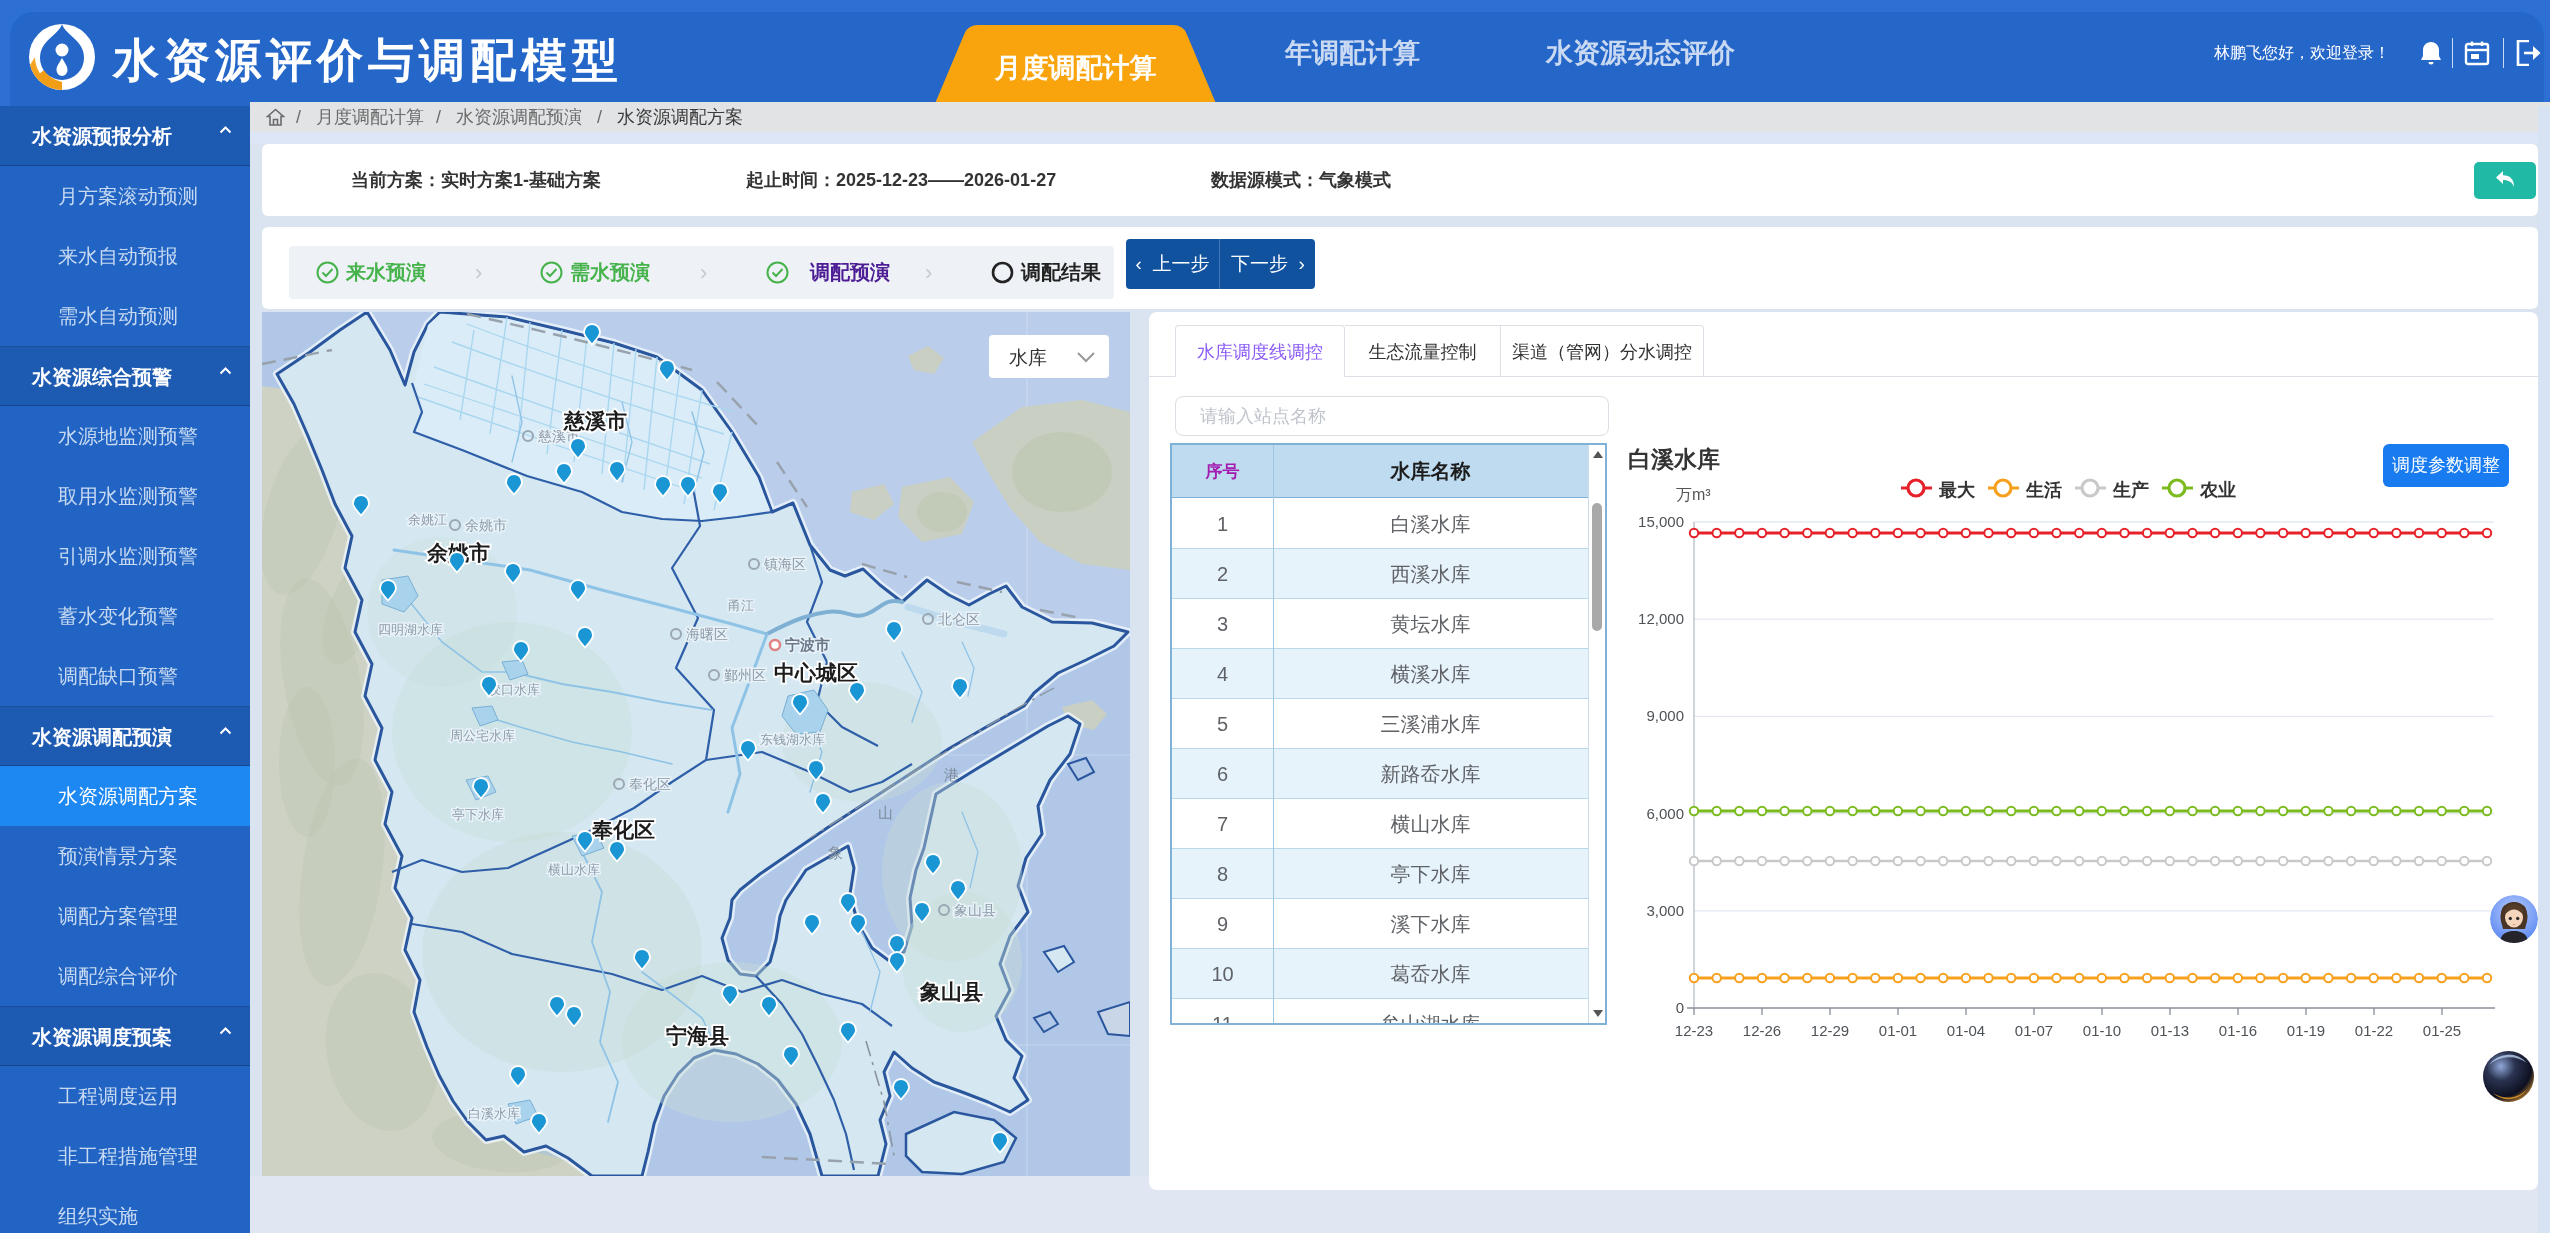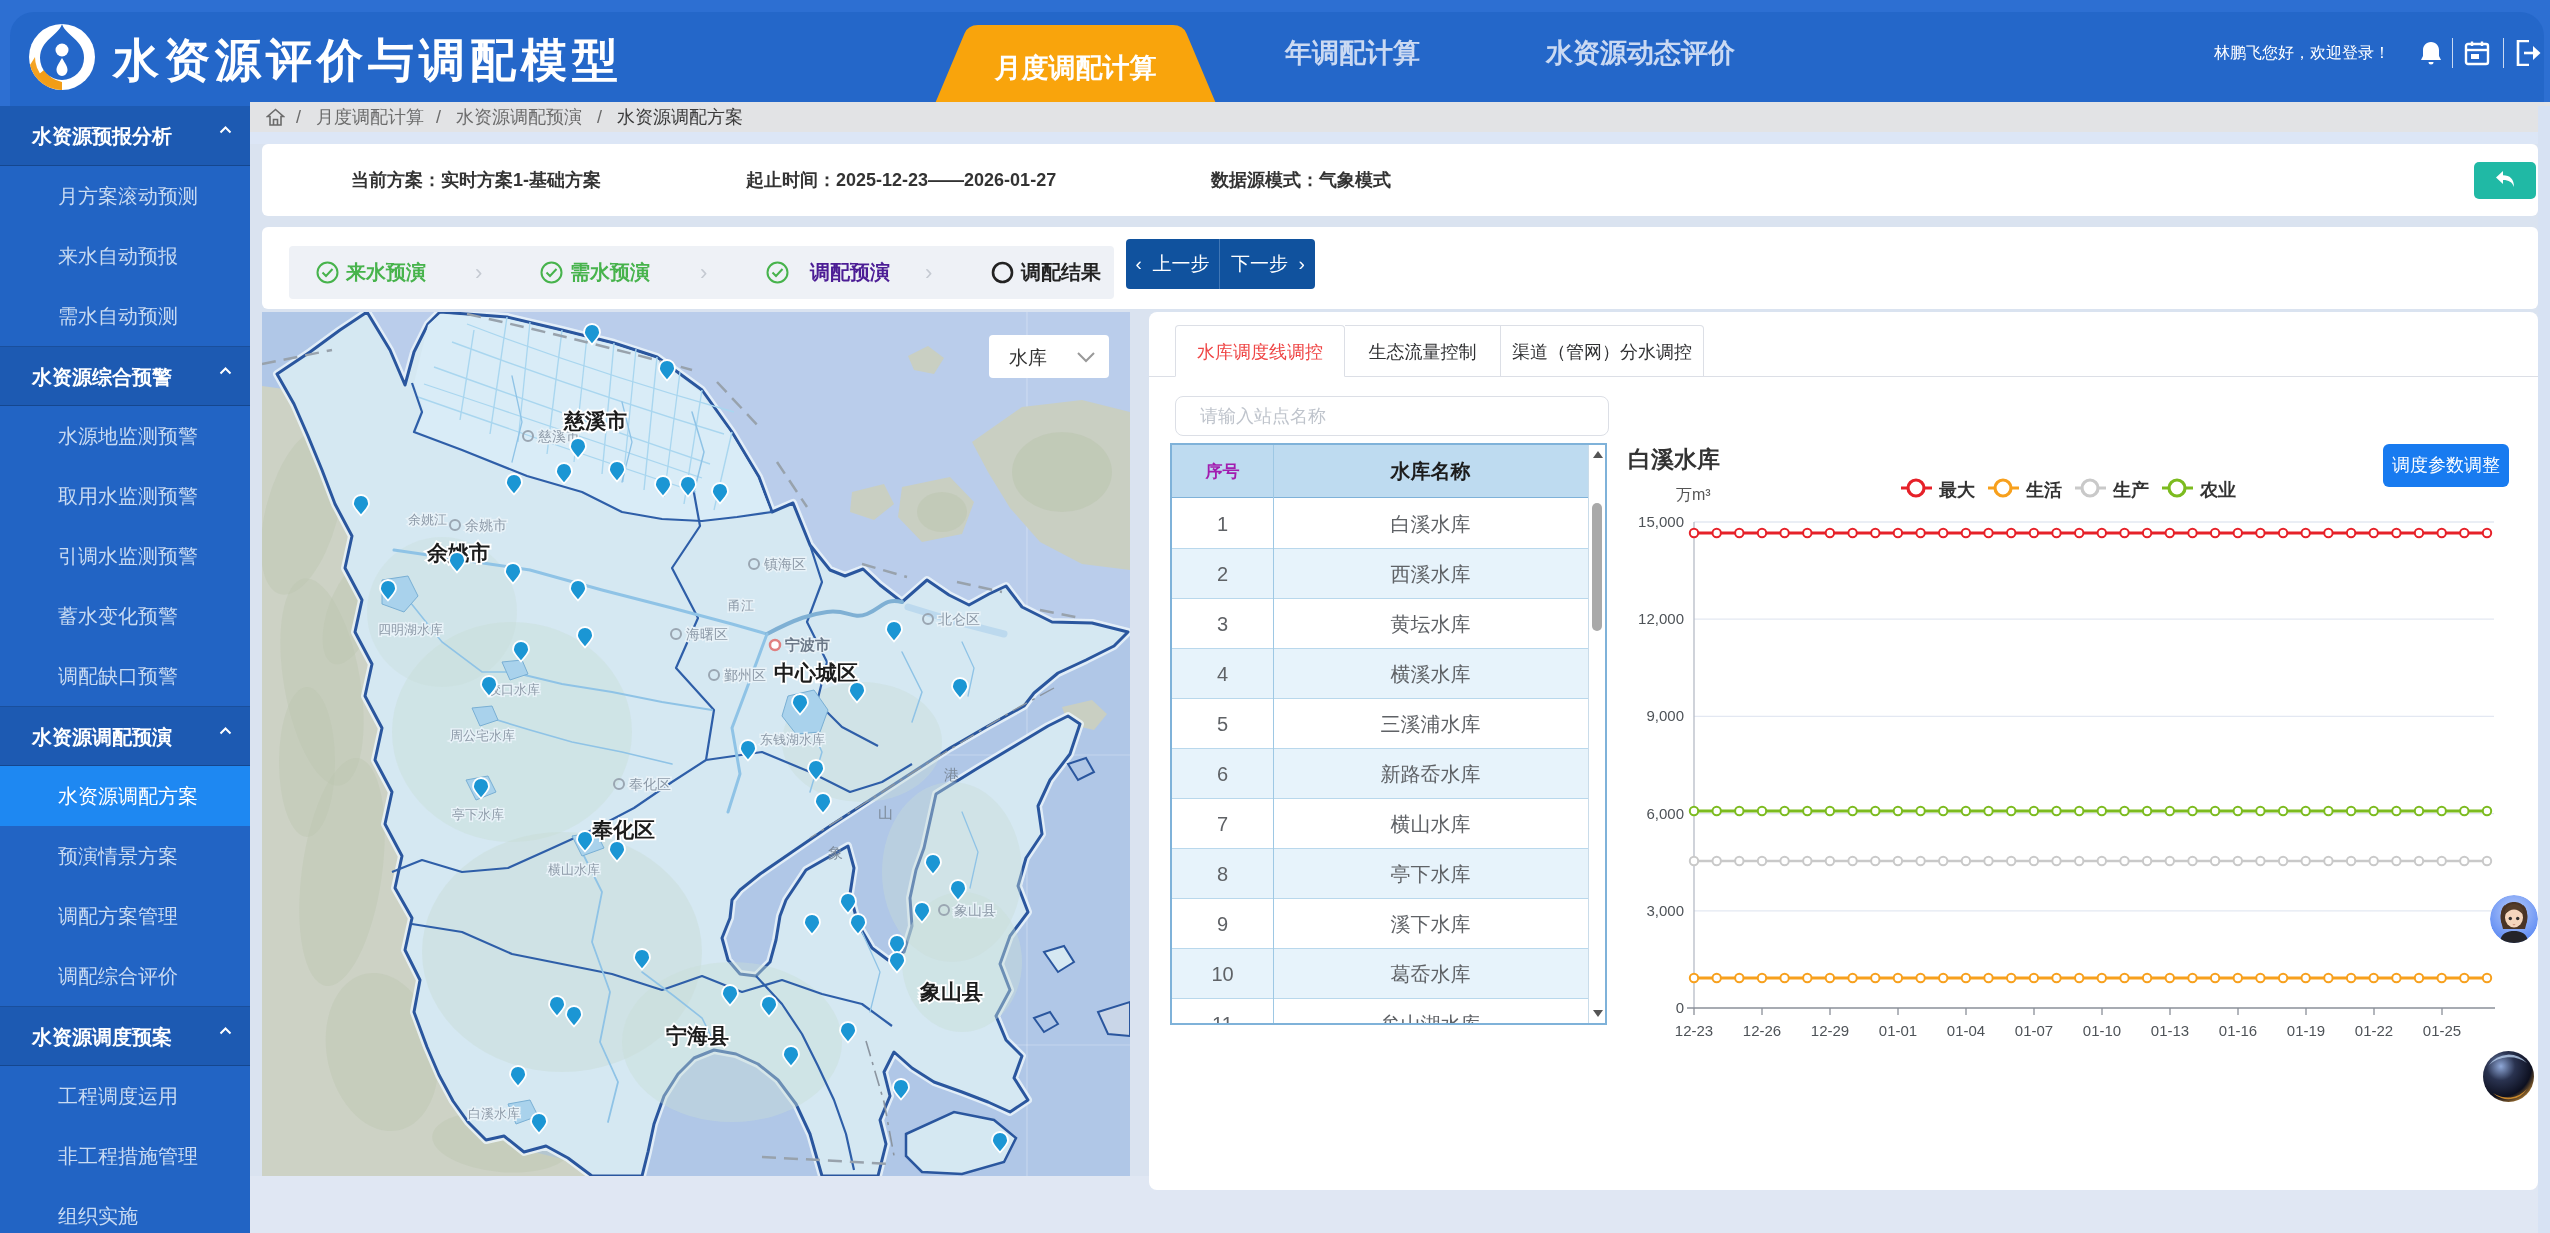--- a/index.html
+++ b/index.html
@@ -484,21 +484,21 @@
         <path d="M0,8.5 C-5.5,2.5 -8,-0.5 -8,-3.5 C-8,-8.5 -4.5,-12 0,-12 C4.5,-12 8,-8.5 8,-3.5 C8,-0.5 5.5,2.5 0,8.5 Z" fill="#1b96d4" stroke="#ffffff" stroke-width="1.8"></path>
       </g>
     <g>
         <rect x="727" y="23" width="120" height="43" rx="4" fill="#fff"></rect>
         <text x="747" y="52" font-size="19" fill="#333">水库</text>
         <path d="M816,41 L824,49 L832,41" fill="none" stroke="#999" stroke-width="2"></path>
       </g>
   </svg></div>
   <div id="panel" class="abs card">
     <div id="ptabline"></div>
-    <div class="ptab" style="left:26px;width:170px;color:#ef4444;border-bottom:1px solid #fff;border-radius:4px 4px 0 0;">水库调度线调控</div>
+    <div class="ptab" style="left:26px;width:170px;color:#8b5cf6;border-bottom:1px solid #fff;border-radius:4px 4px 0 0;">水库调度线调控</div>
     <div class="ptab" style="left:196px;width:156px;border-left:none;border-radius:0;">生态流量控制</div>
     <div class="ptab" style="left:352px;width:203px;border-left:none;border-radius:0 4px 0 0;">渠道（管网）分水调控</div>
     <div id="psearch">请输入站点名称</div>
     <div id="pbtn">调度参数调整</div>
     <div id="rtable">
       <div class="coldiv"></div>
       <div class="hd">
         <div class="c1" style="top:0;height:52px;line-height:53px;font-size:17px;font-weight:bold;color:#a21caf;">序号</div>
         <div class="c2" style="top:0;height:53px;line-height:53px;font-size:20px;font-weight:bold;color:#1d1d1d;">水库名称</div>
       </div>

